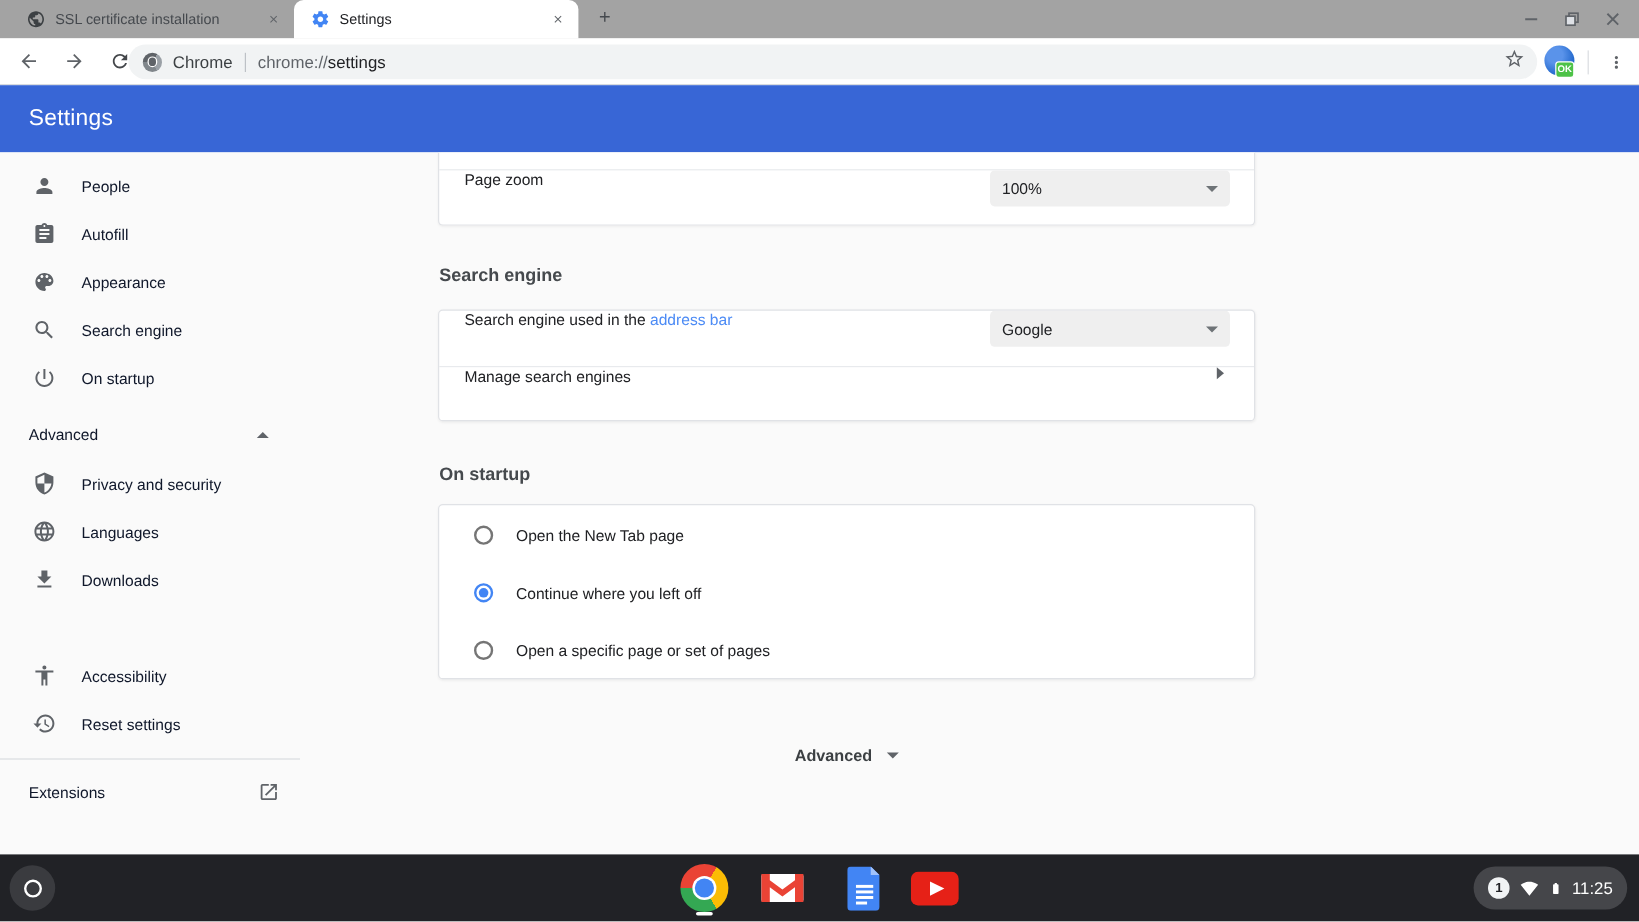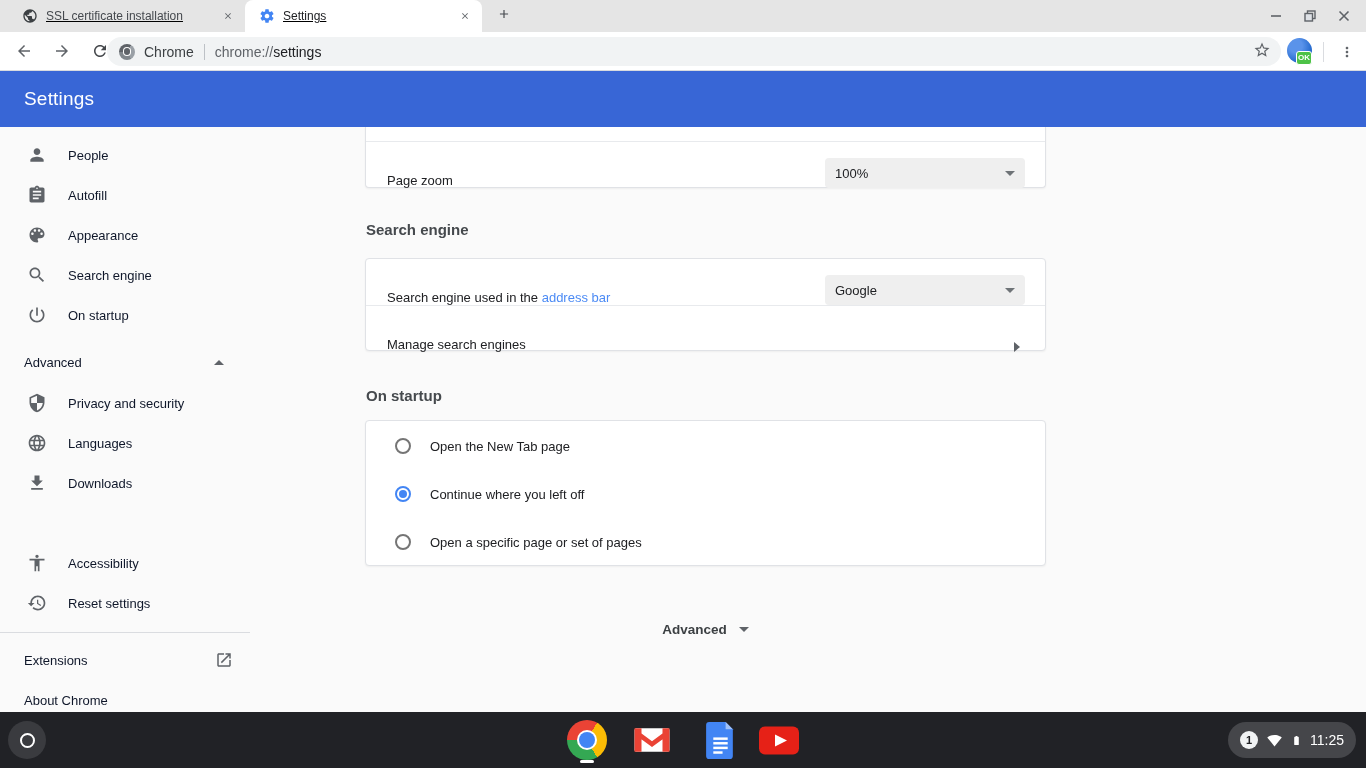--- a/index.html
+++ b/index.html
@@ -1,22 +1,22 @@
 <!DOCTYPE html>
 <html><head>
 <meta charset="utf-8">
 <style>
   * { box-sizing: border-box; margin: 0; padding: 0; }
   html,body { width:1366px; height:768px; overflow:hidden;
     font-family:"Liberation Sans","DejaVu Sans",sans-serif; background:#fff; }
   .screen { position:relative; width:1366px; height:768px; }
 
   
-  .tabstrip { position:absolute; top:0; left:0; right:0; height:32px; background:#e5e5e5;
-    display:flex; align-items:flex-start; padding-left:8px;text-decoration:underline; }
+  .tabstrip { position:absolute; top:0; left:0; right:0; height:32px; background:#a3a3a3;
+    display:flex; align-items:flex-start; padding-left:8px; }
   .tab { width:237px; height:32px; display:flex; align-items:center; gap:8px;
     padding:0 8px 0 14px; font-size:12px; color:#45494E; }
   .tab.active { background:#fff; border-radius:8px 8px 0 0; color:#202124; }
   .tab .title { flex:1; white-space:nowrap; overflow:hidden; text-overflow:ellipsis; }
   .tab-close { width:18px; height:18px; display:flex; align-items:center; justify-content:center;
     border-radius:50%; cursor:pointer; flex:none; }
   .newtab { width:28px; height:28px; margin:0 0 2px 8px; display:flex; align-items:center;
     justify-content:center; border-radius:50%; }
   .win-controls { margin-left:auto; height:32px; display:flex; align-items:center;
     gap:14px; padding-right:12px; }
@@ -66,21 +66,21 @@
   .nav-plain .nlabel { margin-left:24px; }
   .caret-up { width:0; height:0; border-left:5px solid transparent; border-right:5px solid transparent;
     border-bottom:5px solid #5F6368; position:absolute; right:26px; }
   .side-divider { position:absolute; left:0; top:505px; width:250px; height:1px; background:#DADCE0; }
   .ext-icon { position:absolute; right:17px; width:18px; height:18px; }
 
   .main { position:absolute; left:365px; top:0; width:681px; height:585px; }
   .card { position:absolute; left:0; width:681px; background:#fff;
     border:1px solid #E0E2E6; border-radius:4px; box-shadow:0 1px 2px rgba(0,0,0,.05); }
   .card.cut-top { border-top:none; border-radius:0 0 4px 4px; }
-  .row { display:flex; align-items:flex-end; padding:0 21px; position:relative; }
+  .row { display:flex; align-items:flex-start; padding:0 21px; position:relative; }
   .row-label { font-size:13px; color:#202124; }
   .row-divider { height:1px; background:#E8EAED; margin:0; }
   .dropdown { position:absolute; right:20px; width:200px; height:30px; background:#EFEFEF;
     border-radius:4px; display:flex; align-items:center; padding:0 10px; cursor:pointer;gap:20px; }
   .dropdown .dval { font-size:13px; color:#202124; }
   .caret-down { width:0; height:0; border-left:5px solid transparent; border-right:5px solid transparent;
     border-top:5px solid #6E7377; margin-left:auto; }
   .section-h { position:absolute; left:1px; font-size:15px; color:#45494D; }
   .link { color:#4C8BF5; cursor:pointer; }
   .arrow-right { width:0; height:0; border-top:5px solid transparent; border-bottom:5px solid transparent;
@@ -285,23 +285,20 @@
       </div>
 
       <div class="side-divider"></div>
 
       <div class="nav-item nav-plain" style="top:513px">
         <span class="nlabel">Extensions</span>
         <svg class="ext-icon" viewBox="0 0 24 24" fill="#5F6368">
             <path d="M19 19H5V5h7V3H5c-1.11 0-2 .9-2 2v14c0 1.1.89 2 2 2h14c1.1 0 2-.9 2-2v-7h-2v7zM14 3v2h3.59l-9.83 9.83 1.41 1.41L19 6.41V10h2V3h-7z"></path>
           </svg>
       </div>
-      <div class="nav-item nav-plain" style="top:553px">
-        <span class="nlabel">About Chrome</span>
-      </div>
     </div>
 
     <div class="main">
 
       <div class="card cut-top" style="top:0;height:61px">
         <div style="height:14px"></div>
         <div class="row-divider"></div>
         <div class="row" style="height:46px">
           <span class="row-label">Page zoom</span>
           <div class="dropdown">

